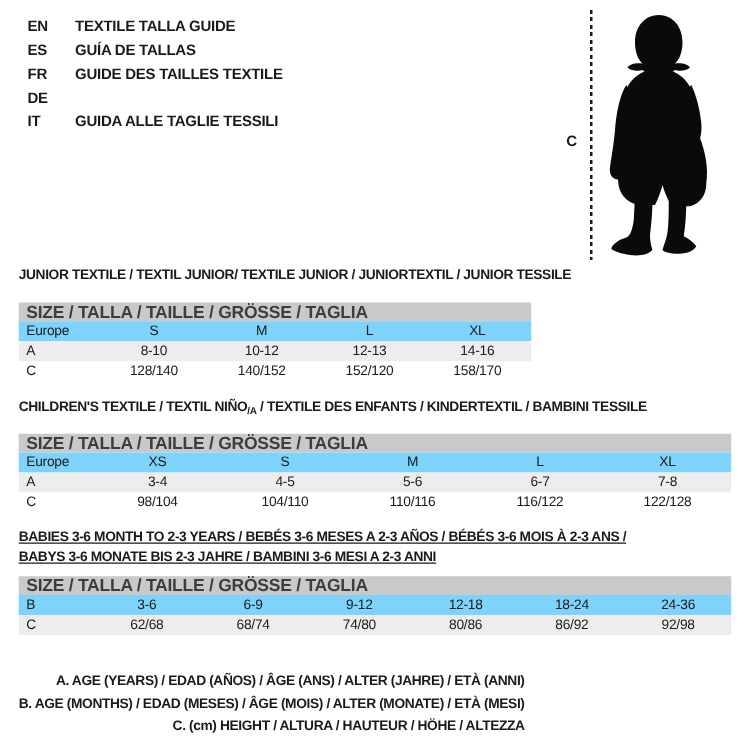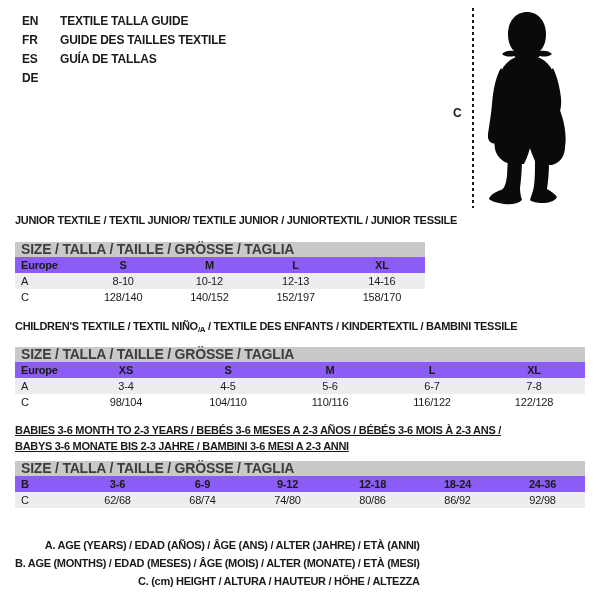--- a/index.html
+++ b/index.html
@@ -22,21 +22,21 @@
   
   .sec-title{position:absolute;left:15px;font-size:11px;font-weight:bold;letter-spacing:-0.3px;white-space:nowrap;}
   .sec-title sub{font-size:8px;vertical-align:-2px;}
   .tbl{position:absolute;left:15px;font-size:11px;letter-spacing:-0.2px;}
   .tbl .band{
     height:15px;line-height:15px;background:#c9c9c9;color:#3d3d3b;
     font-weight:bold;font-size:14px;padding-left:6px;
   }
   .tbl .tr{display:grid;height:16px;line-height:16px;align-items:center;}
   .tbl .tr:nth-of-type(odd){background:#ededed;} 
-  .tbl .tr.first{background:#8b5cf6;font-weight:bold;}
+  .tbl .tr.first{background:#7dd3fc;}
   .tbl .td{text-align:center;}
   .tbl .td.lbl{text-align:left;padding-left:6px;}
   .cols5{grid-template-columns:65px repeat(4,1fr);}
   .cols6{grid-template-columns:60px repeat(5,1fr);}
   .cols7{grid-template-columns:60px repeat(6,1fr);}
   .w410{width:410px;} .w570{width:570px;}
   
   .legend{position:absolute;left:15px;top:536px;font-size:11px;font-weight:bold;letter-spacing:-0.3px;text-align:right;}
   .legend div{line-height:18px;white-space:nowrap;}
 </style>
@@ -44,29 +44,33 @@
 <body>
 
 <div class="canvas">
 
   <div class="langs">
     <div class="lang-row">
       <span class="lang-code">EN</span>
       <span>TEXTILE TALLA GUIDE</span>
     </div>
     <div class="lang-row">
+      <span class="lang-code">ES</span>
+      <span>GUÍA DE TALLAS</span>
+    </div>
+    <div class="lang-row">
       <span class="lang-code">FR</span>
       <span>GUIDE DES TAILLES TEXTILE</span>
     </div>
     <div class="lang-row">
-      <span class="lang-code">ES</span>
-      <span>GUÍA DE TALLAS</span>
+      <span class="lang-code">DE</span>
     </div>
     <div class="lang-row">
-      <span class="lang-code">DE</span>
+      <span class="lang-code">IT</span>
+      <span>GUIDA ALLE TAGLIE TESSILI</span>
     </div>
   </div>
 
   <div class="measure-line"></div>
   <div class="measure-label">C</div>
   <svg class="baby" viewBox="0 0 88 200" xmlns="http://www.w3.org/2000/svg">
     <g fill="#0a0a0a">
       <path d="M43,4 C54,4 62,13 62,26 C62,33 60,39 56,43 C60,42 66,43 68,46 C65,49 59,49 56,48 C53,51 48,53 43,53 C38,53 33,51 30,48 C27,49 21,49 18,46 C20,43 26,42 30,43 C26,39 24,33 24,26 C24,13 32,4 43,4 Z"></path>
       <path d="M43,47 C56,47 67,55 70,67 C73,79 74,93 73,106 L72,120 L14,120 L13,106 C12,93 13,79 16,67 C19,55 30,47 43,47 Z"></path>
       <path d="M17,60 C12,68 9,82 8,96 C7,108 5,118 4,126 C3,133 8,137 12,135 C15,133 16,128 16,122 C17,108 19,94 22,82 C23,74 21,66 17,60 Z"></path>
@@ -91,21 +95,21 @@
       <span class="td lbl">A</span>
       <span class="td">8-10</span>
       <span class="td">10-12</span>
       <span class="td">12-13</span>
       <span class="td">14-16</span>
     </div>
     <div class="tr cols5" style="background:#fff;">
       <span class="td lbl">C</span>
       <span class="td">128/140</span>
       <span class="td">140/152</span>
-      <span class="td">152/197</span>
+      <span class="td">152/120</span>
       <span class="td">158/170</span>
     </div>
   </div>
 
   <div class="sec-title" style="top:320px;">
     <span>CHILDREN'S TEXTILE / TEXTIL NIÑO</span><sub>/A</sub><span> / TEXTILE DES ENFANTS / KINDERTEXTIL / BAMBINI TESSILE</span>
   </div>
   <div class="tbl w570" style="top:347px;">
     <div class="band">SIZE / TALLA / TAILLE / GRÖSSE / TAGLIA</div>
     <div class="tr first cols6">

